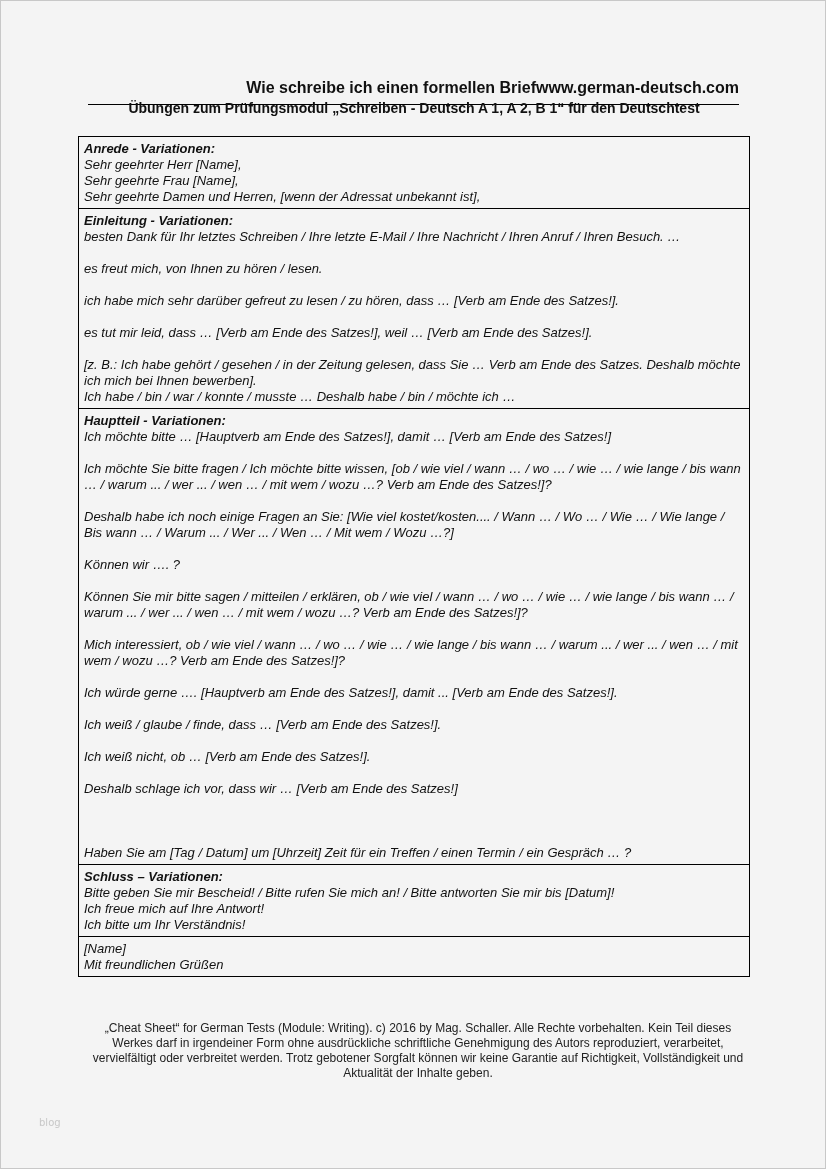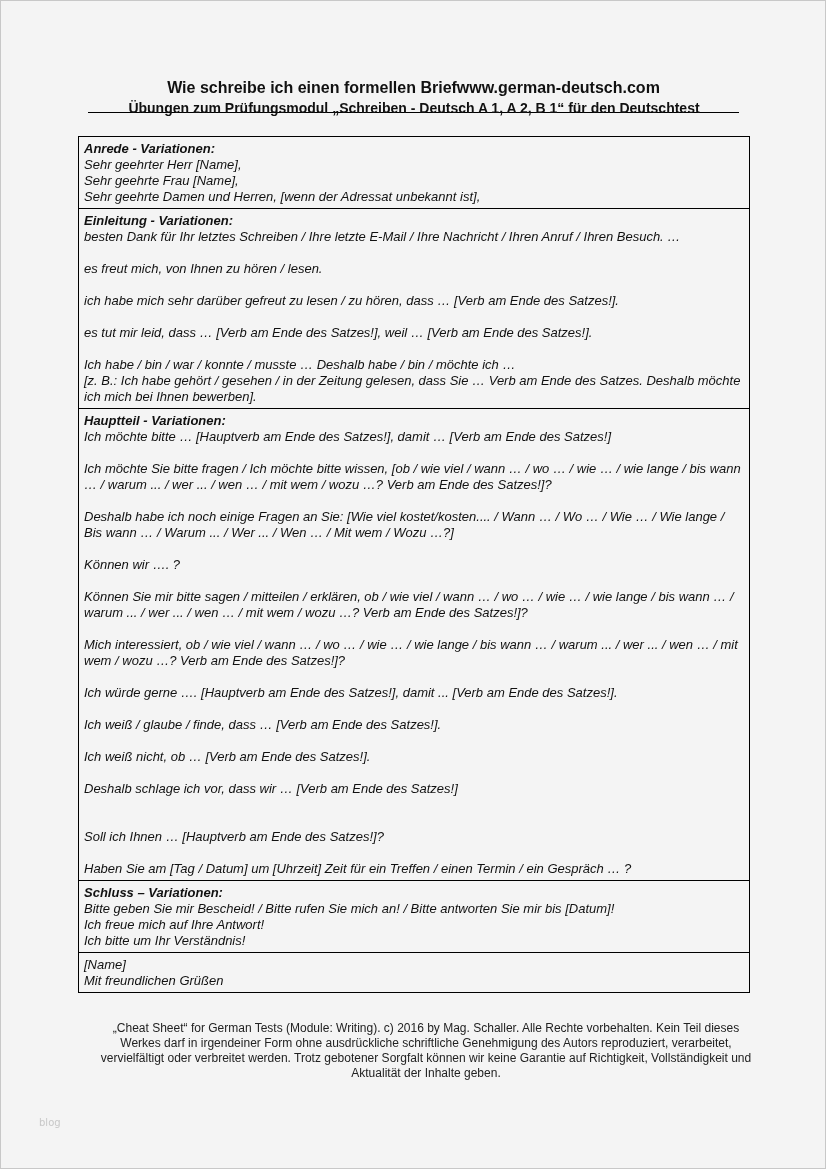--- a/index.html
+++ b/index.html
@@ -12,25 +12,25 @@
     color: #111;
   }
   .page-frame {
     position: absolute; left: 0; top: 0;
     width: 824px; height: 1167px;
     border: 1px solid #c8c8c8;
   }
   .title-line {
     position: absolute; left: 88px; top: 79px;
     width: 651px;
-    display: flex; justify-content: center;
+    display: flex; justify-content: flex-end;
     font-size: 16px; font-weight: bold;
     border-bottom: 1.5px solid #000;
     line-height: 17px;
-    padding-bottom: 16px;
+    padding-bottom: 8px;
   }
   .subtitle {
     position: absolute; left: 78px; top: 99px;
     width: 672px;
     text-align: center;
     font-size: 14px; font-weight: bold;
     line-height: 18px;
   }
   .box {
     position: absolute; left: 78px; top: 136px;
@@ -42,21 +42,21 @@
     border-top: 1px solid #000;
     padding: 4px 5px 3px 5px;
     font-size: 13px;
     line-height: 16px;
     font-style: italic;
   }
   .section:first-child { border-top: none; }
   .section-head { font-weight: bold; }
   .gap { height: 16px; }
   .footer {
-    position: absolute; left: 92px; top: 1021px;
+    position: absolute; left: 84px; top: 1021px;
     width: 668px;
     text-align: center;
     font-size: 12px;
     line-height: 15px;
     color: #222;
   }
   .watermark {
     position: absolute; left: 39px; top: 1117px;
     font-size: 10px; color: #c8c8c8;
     font-family: "DejaVu Sans", sans-serif;
@@ -86,22 +86,22 @@
   <div class="section">
     <div class="section-head">Einleitung - Variationen:</div>
     <div>besten Dank für Ihr letztes Schreiben / Ihre letzte E-Mail / Ihre Nachricht / Ihren Anruf / Ihren Besuch. …</div>
     <div class="gap"></div>
     <div>es freut mich, von Ihnen zu hören / lesen.</div>
     <div class="gap"></div>
     <div>ich habe mich sehr darüber gefreut zu lesen / zu hören, dass … [Verb am Ende des Satzes!].</div>
     <div class="gap"></div>
     <div>es tut mir leid, dass  … [Verb am Ende des Satzes!], weil … [Verb am Ende des Satzes!].</div>
     <div class="gap"></div>
+    <div>[z. B.: Ich habe gehört / gesehen / in der Zeitung gelesen, dass Sie … Verb am Ende des Satzes. Deshalb möchte ich mich bei Ihnen bewerben].</div>
     <div>Ich habe / bin / war / konnte / musste … Deshalb  habe / bin / möchte ich  …</div>
-    <div>[z. B.: Ich habe gehört / gesehen / in der Zeitung gelesen, dass Sie … Verb am Ende des Satzes. Deshalb möchte ich mich bei Ihnen bewerben].</div>
   </div>
 
   <div class="section">
     <div class="section-head">Hauptteil - Variationen:</div>
     <div>Ich möchte bitte … [Hauptverb am Ende des Satzes!], damit … [Verb am Ende des Satzes!]</div>
     <div class="gap"></div>
     <div>Ich möchte Sie bitte fragen / Ich möchte bitte wissen, [ob / wie viel  / wann … / wo … / wie … / wie lange / bis wann … / warum ... / wer ... / wen … / mit wem / wozu …? Verb am Ende des Satzes!]?</div>
     <div class="gap"></div>
     <div>Deshalb habe ich noch einige Fragen an Sie: [Wie viel kostet/kosten.... / Wann … / Wo … / Wie … / Wie lange / Bis wann … / Warum ... / Wer ... / Wen … / Mit wem / Wozu …?]</div>
     <div class="gap"></div>
@@ -113,21 +113,20 @@
     <div class="gap"></div>
     <div>Ich würde gerne …. [Hauptverb am Ende des Satzes!], damit ... [Verb am Ende des Satzes!].</div>
     <div class="gap"></div>
     <div>Ich weiß / glaube / finde, dass … [Verb am Ende des Satzes!].</div>
     <div class="gap"></div>
     <div>Ich weiß nicht, ob … [Verb am Ende des Satzes!].</div>
     <div class="gap"></div>
     <div>Deshalb schlage ich vor, dass wir … [Verb am Ende des Satzes!]</div>
     <div class="gap"></div>
     <div class="gap"></div>
-    <div>Soll ich Ihnen … [Hauptverb am Ende des Satzes!]?</div>
     <div class="gap"></div>
     <div>Haben Sie am [Tag / Datum]  um [Uhrzeit] Zeit für ein Treffen / einen Termin / ein Gespräch … ?</div>
   </div>
 
   <div class="section">
     <div class="section-head">Schluss – Variationen:</div>
     <div>Bitte geben Sie mir Bescheid! / Bitte rufen Sie mich an! / Bitte antworten Sie mir bis [Datum]!</div>
     <div>Ich freue mich auf Ihre Antwort!</div>
     <div>Ich bitte um Ihr Verständnis!</div>
   </div>

